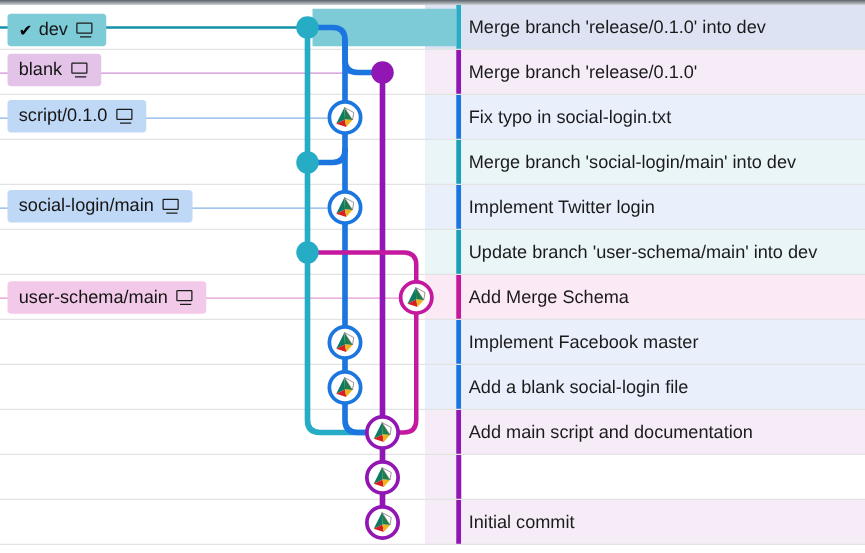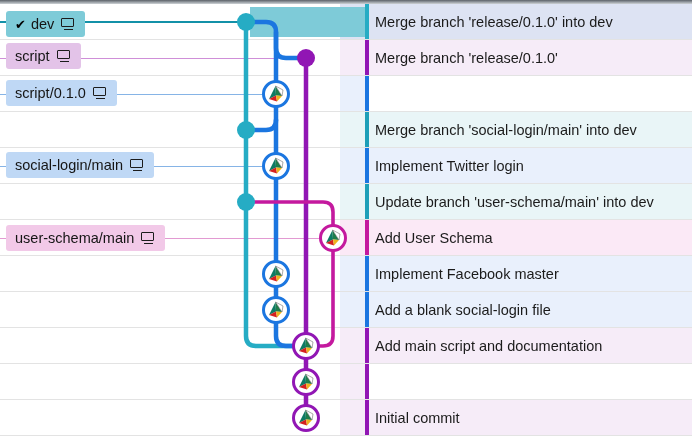--- a/index.html
+++ b/index.html
@@ -72,20 +72,23 @@
         <div class="bar" style="background: rgb(145, 22, 180);"></div>
         <div class="msgcol" style="background: rgb(246, 236, 248);">
           <div class="msg">Merge branch 'release/0.1.0'</div>
         </div>
       </div>
       <div class="rowsep" style="top: 71px; background: rgb(227, 227, 227);"></div>
       <div class="row" style="top: 72px;">
         <div class="refcol"></div>
         <div class="gcol" style="background: rgb(233, 240, 252);"></div>
         <div class="bar" style="background: rgb(27, 118, 224);"></div>
+        <div class="msgcol" style="background: rgb(233, 240, 252);">
+          <div class="msg">Fix typo in social-login.txt</div>
+        </div>
       </div>
       <div class="rowsep" style="top: 107px; background: rgb(227, 227, 227);"></div>
       <div class="row" style="top: 108px;">
         <div class="refcol"></div>
         <div class="gcol" style="background: rgb(233, 245, 247);"></div>
         <div class="bar" style="background: rgb(29, 159, 184);"></div>
         <div class="msgcol" style="background: rgb(233, 245, 247);">
           <div class="msg">Merge branch 'social-login/main' into dev</div>
         </div>
       </div>
@@ -106,21 +109,21 @@
         <div class="msgcol" style="background: rgb(233, 245, 247);">
           <div class="msg">Update branch 'user-schema/main' into dev</div>
         </div>
       </div>
       <div class="rowsep" style="top: 215px; background: rgb(227, 227, 227);"></div>
       <div class="row" style="top: 216px;">
         <div class="refcol"></div>
         <div class="gcol" style="background: rgb(251, 233, 246);"></div>
         <div class="bar" style="background: rgb(196, 25, 158);"></div>
         <div class="msgcol" style="background: rgb(251, 233, 246);">
-          <div class="msg">Add User Schema</div>
+          <div class="msg">Add Merge Schema</div>
         </div>
       </div>
       <div class="rowsep" style="top: 251px; background: rgb(227, 227, 227);"></div>
       <div class="row" style="top: 252px;">
         <div class="refcol"></div>
         <div class="gcol" style="background: rgb(233, 240, 252);"></div>
         <div class="bar" style="background: rgb(27, 118, 224);"></div>
         <div class="msgcol" style="background: rgb(233, 240, 252);">
           <div class="msg">Implement Facebook master</div>
         </div>
@@ -182,21 +185,21 @@
       <div class="leader" style="left: 0px; top: 21px; width: 240px; height: 2px; background: rgb(19, 145, 168);"></div>
       <div class="chip" style="left: 6px; top: 11px; background: rgb(126, 203, 216);">
         <span class="chk">✔</span>
         <span class="nm">dev</span>
         <span class="mon">
           <i></i>
         </span>
       </div>
       <div class="leader" style="left: 0px; top: 57.5px; width: 297px; height: 1px; background: rgb(207, 143, 216);"></div>
       <div class="chip" style="left: 6px; top: 43px; background: rgb(227, 195, 232);">
-        <span class="nm">script</span>
+        <span class="nm">blank</span>
         <span class="mon">
           <i></i>
         </span>
       </div>
       <div class="leader" style="left: 0px; top: 93.5px; width: 262px; height: 1px; background: rgb(134, 180, 230);"></div>
       <div class="chip" style="left: 6px; top: 80px; background: rgb(191, 216, 245);">
         <span class="nm">script/0.1.0</span>
         <span class="mon">
           <i></i>
         </span>

